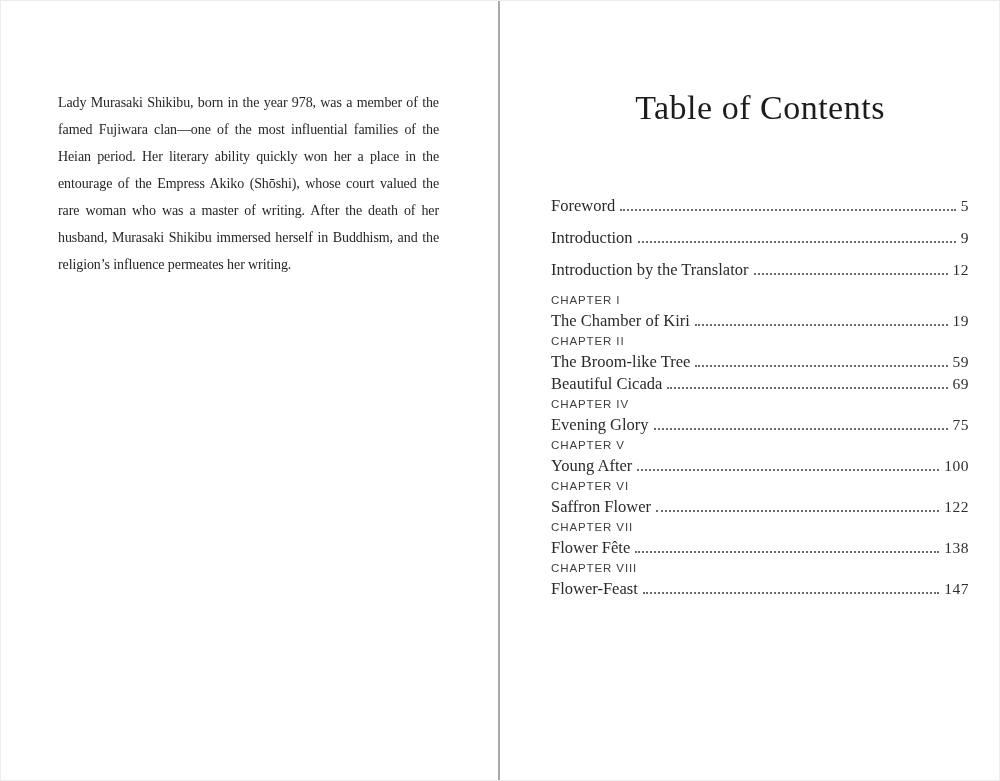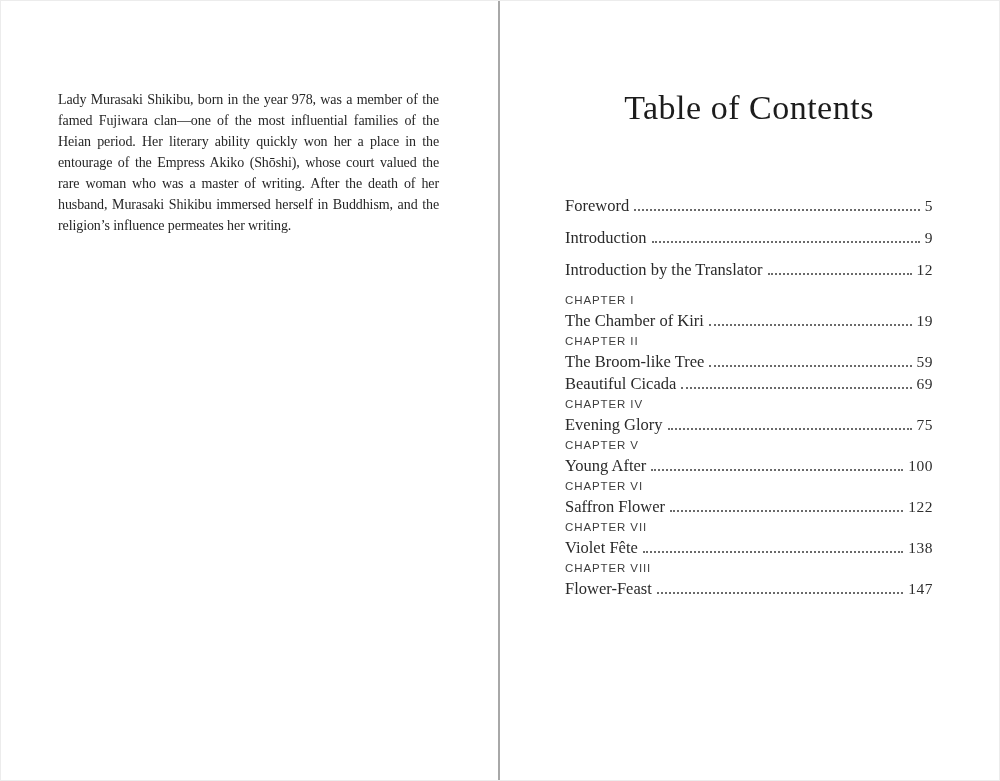--- a/index.html
+++ b/index.html
@@ -9,31 +9,31 @@
     width: 1000px;
     height: 781px;
     background: #ffffff;
     border: 1px solid #ececec;
     overflow: hidden;
     font-family: "Liberation Serif", serif;
     color: #262626;
   }
   .page { position: absolute; top: 0; bottom: 0; }
   .page.left  { left: 0;  width: 497px; padding: 88px 0 0 57px; }
-  .page.right { left: 499px; right: 0; padding: 0 66px 0 65px; border-radius: 16px; }
+  .page.right { left: 485px; right: 0; padding: 0 30px 0 65px; border-radius: 16px; }
   .divider {
     position: absolute;
     left: 497px; top: 0; bottom: 0;
     width: 2px;
     background: #a8a8a8;
   }
   .bio {
     width: 381px;
     font-size: 14px;
-    line-height: 21px;
+    line-height: 27px;
     text-align: justify;
     letter-spacing: -0.1px;
     color: #262626;
   }
   .toc-title {
     padding-top: 88px;
     font-size: 34px;
     line-height: 38px;
     font-weight: 400;
     text-align: center;
@@ -154,21 +154,21 @@
         <div class="toc-row">
           <span>Saffron Flower</span>
           <span class="leader"></span>
           <span class="pagenum">122</span>
         </div>
       </div>
 
       <div class="toc-chapter">
         <div class="chapter-label">CHAPTER VII</div>
         <div class="toc-row">
-          <span>Violet Fête</span>
+          <span>Flower Fête</span>
           <span class="leader"></span>
           <span class="pagenum">138</span>
         </div>
       </div>
 
       <div class="toc-chapter">
         <div class="chapter-label">CHAPTER VIII</div>
         <div class="toc-row">
           <span>Flower-Feast</span>
           <span class="leader"></span>

